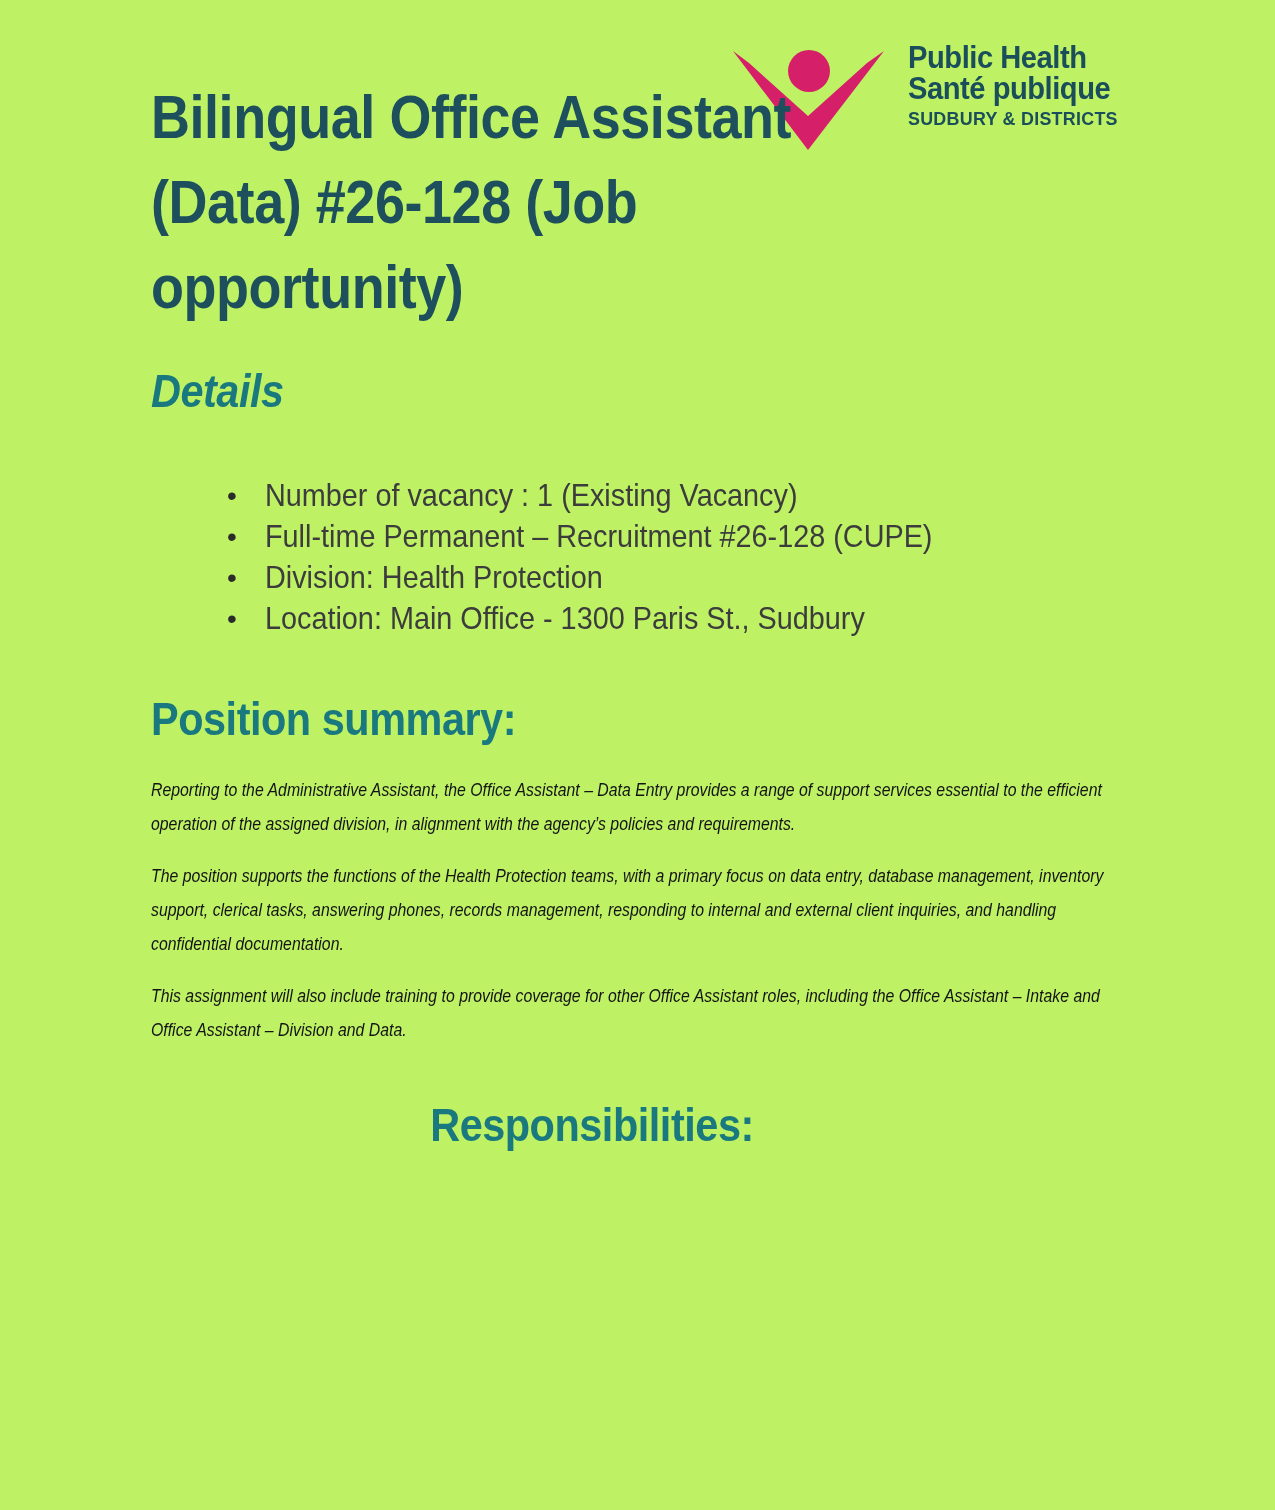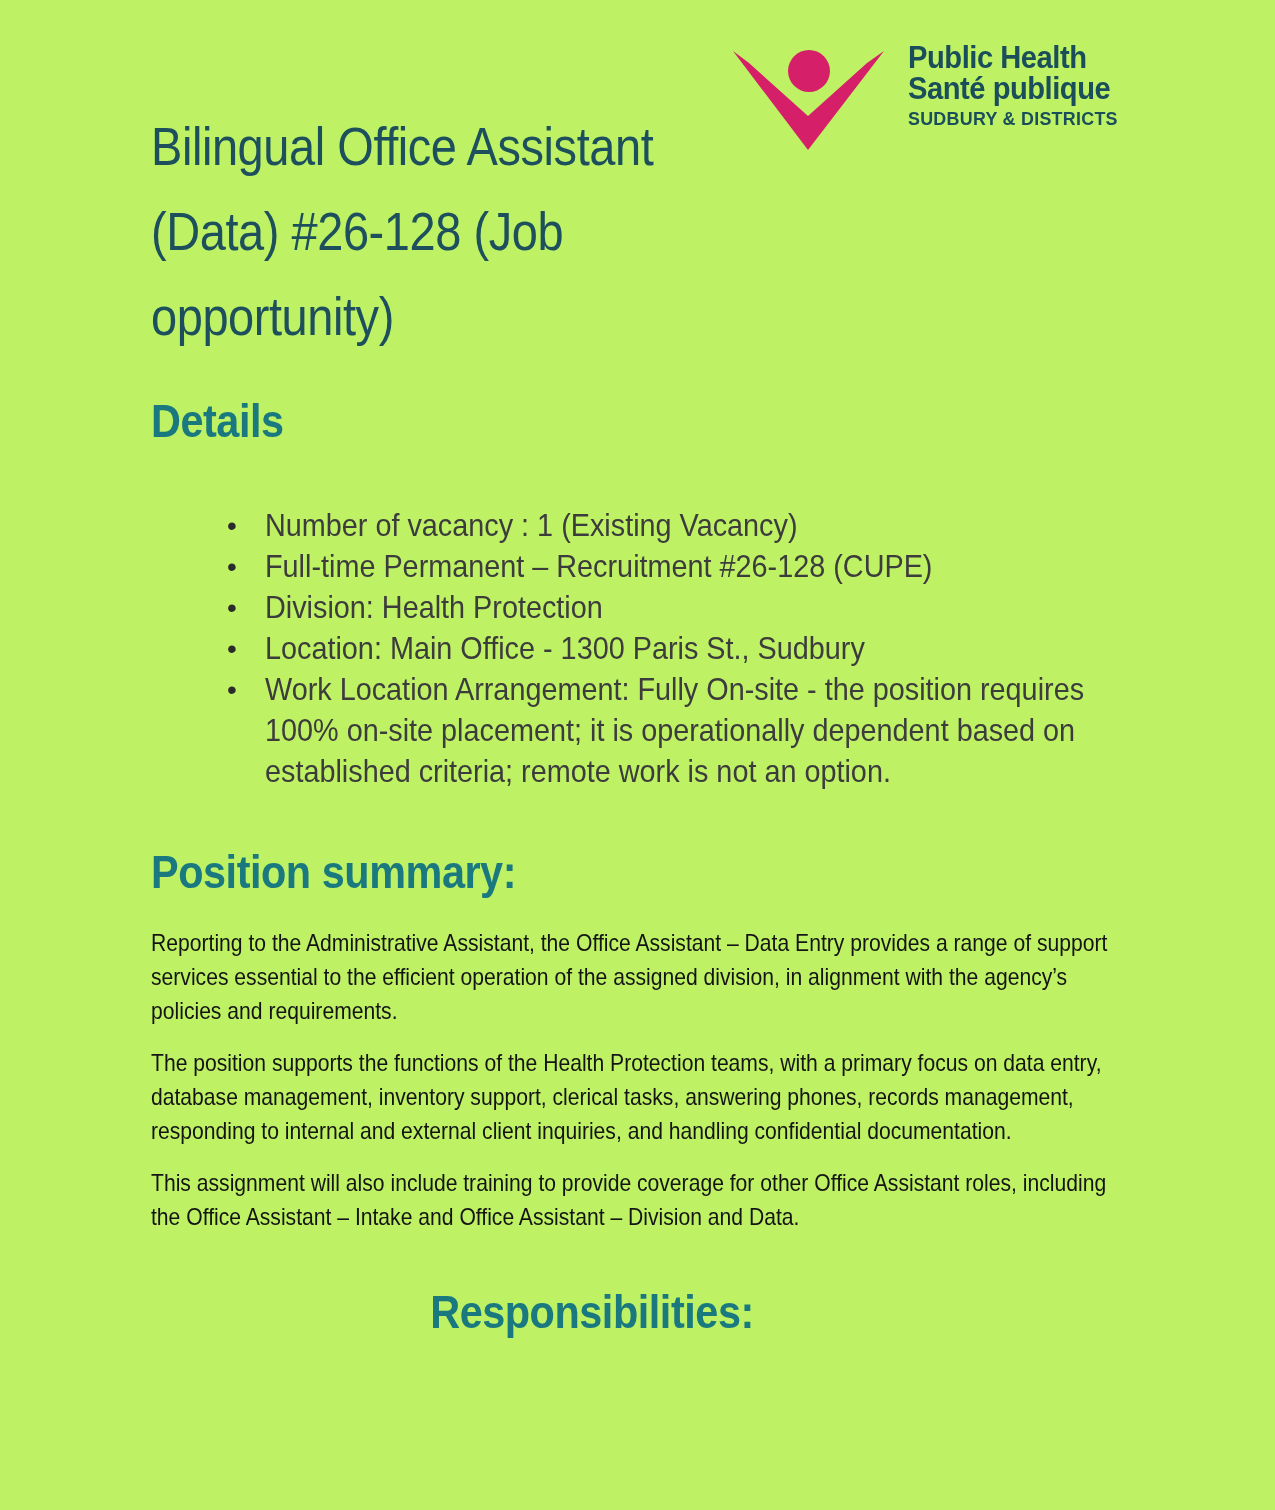--- a/index.html
+++ b/index.html
@@ -13,44 +13,44 @@
   
   .logo{position:absolute;top:38px;left:728px;display:flex;align-items:flex-start;}
   .logo-mark{width:160px;height:114px;flex:0 0 auto;}
   .logo-text{margin-left:20px;padding-top:4px;color:#1a4e5a;transform:scaleX(0.94);transform-origin:0 0;white-space:nowrap;}
   .logo-line{font-size:31px;font-weight:700;line-height:31px;letter-spacing:-0.5px;}
   .logo-sub{font-size:19px;font-weight:700;line-height:30px;letter-spacing:0.3px;}
 
   
   .content{position:absolute;left:151px;top:0;width:980px;}
 
-  .title{padding-top:104px;color:#1d505c;font-weight:400;font-size:54px;line-height:85px;}
+  .title{padding-top:74px;color:#1d505c;font-weight:700;font-size:62px;line-height:85px;}
   .title-line{white-space:nowrap;transform:scaleX(0.87);transform-origin:0 0;letter-spacing:-0.5px;}
 
   .h2{color:#19797f;font-weight:700;font-size:46px;line-height:52px;}
   .h2 > span{display:block;white-space:nowrap;transform:scaleX(0.9);transform-origin:0 0;letter-spacing:-0.5px;}
-  .h2-details{margin-top:36px;}
+  .h2-details{margin-top:36px;font-style:italic;}
   .h2-position{margin-top:54px;}
   .h2-resp{margin-top:52px;text-align:center;}
 
   
   ul.details-list{margin:58px 0 0 0;padding:0;list-style:none;}
   ul.details-list li{
     position:relative;padding-left:114px;
     font-size:32px;line-height:41px;color:#3c3c3c;
   }
   ul.details-list li::before{
     content:"\2022";
     position:absolute;left:76px;top:0;
     font-size:28px;line-height:41px;color:#2b2b2b;
   }
   .cz90{display:block;transform:scaleX(0.9);transform-origin:0 0;width:111.2%;}
 
   
-  .para{margin:0;font-size:24px;line-height:34px;color:#141414;}
+  .para{margin:0;font-size:18px;line-height:34px;color:#141414;font-style:italic;}
   .para + .para{margin-top:18px;}
   .para-first{margin-top:28px;}
   .cz88{display:block;transform:scaleX(0.88);transform-origin:0 0;width:113.7%;}
 </style>
 </head>
 <body>
 
 <div class="page">
 
   <div class="logo">
@@ -83,23 +83,20 @@
         </li>
       <li>
           <span class="cz90">Full-time Permanent – Recruitment #26-128 (CUPE)</span>
         </li>
       <li>
           <span class="cz90">Division: Health Protection</span>
         </li>
       <li>
           <span class="cz90">Location: Main Office - 1300 Paris St., Sudbury</span>
         </li>
-      <li>
-          <span class="cz90">Work Location Arrangement: Fully On-site - the position requires 100% on-site placement; it is operationally dependent based on established criteria; remote work is not an option.</span>
-        </li>
     </ul>
 
     <h2 class="h2 h2-position" style="margin:54px 0 0 0;">
       <span>Position summary:</span>
     </h2>
 
     <p class="para para-first">
       <span class="cz88">Reporting to the Administrative Assistant, the Office Assistant – Data Entry provides a range of support services essential to the efficient operation of the assigned division, in alignment with the agency’s policies and requirements.</span>
     </p>
     <p class="para">

